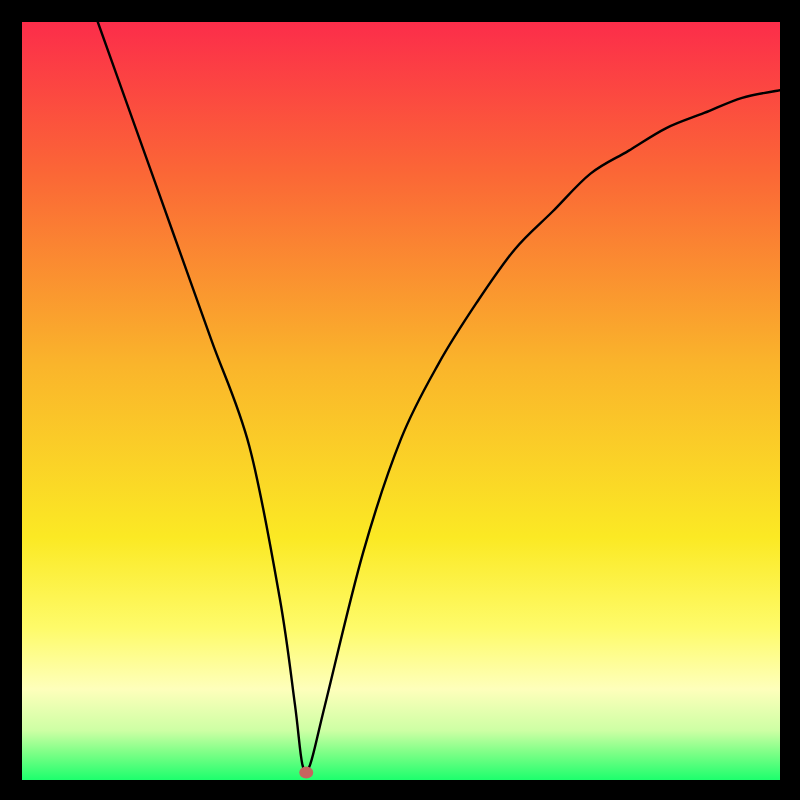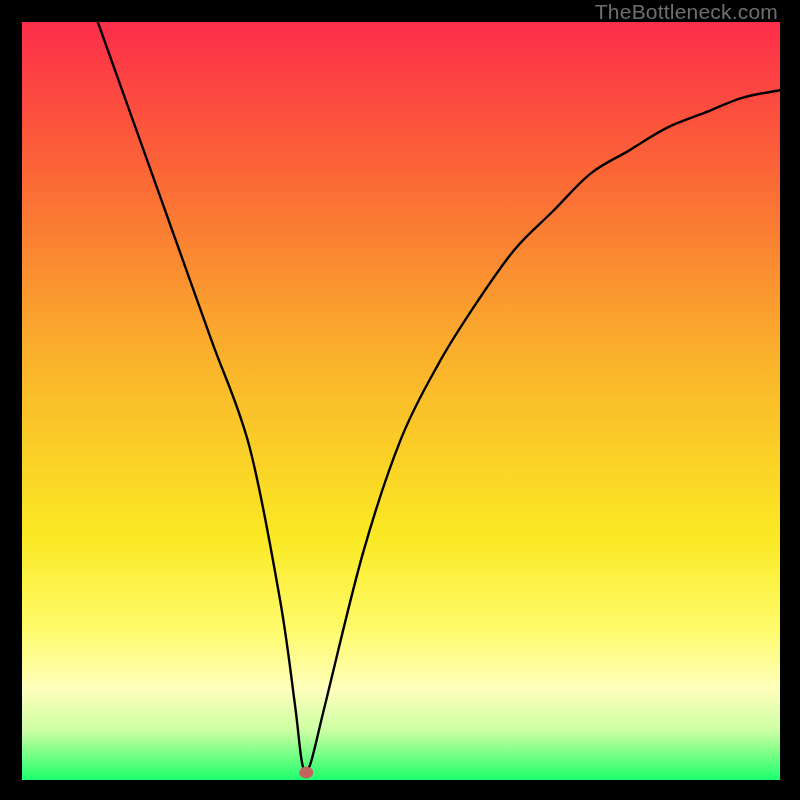--- a/index.html
+++ b/index.html
@@ -34,21 +34,20 @@
     letter-spacing: 0.2px;
     user-select: none;
     font-family: Arial, Helvetica, sans-serif;
   }
   svg { display: block; }
 </style>
 </head>
 <body>
 
 <div class="frame">
-  <div class="watermark">TheBottleneck.com</div>
   <div class="plot-area">
     <svg id="chart-svg" width="758" height="758" viewBox="0 0 758 758">
       <defs>
         <linearGradient id="bg-grad" x1="0" y1="0" x2="0" y2="1">
             <stop offset="0%" stop-color="#fc2d4a"></stop>
             <stop offset="20%" stop-color="#fb6736"></stop>
             <stop offset="45%" stop-color="#fab42b"></stop>
             <stop offset="68%" stop-color="#fbe924"></stop>
             <stop offset="80%" stop-color="#fefb6a"></stop>
             <stop offset="88%" stop-color="#feffbb"></stop>

